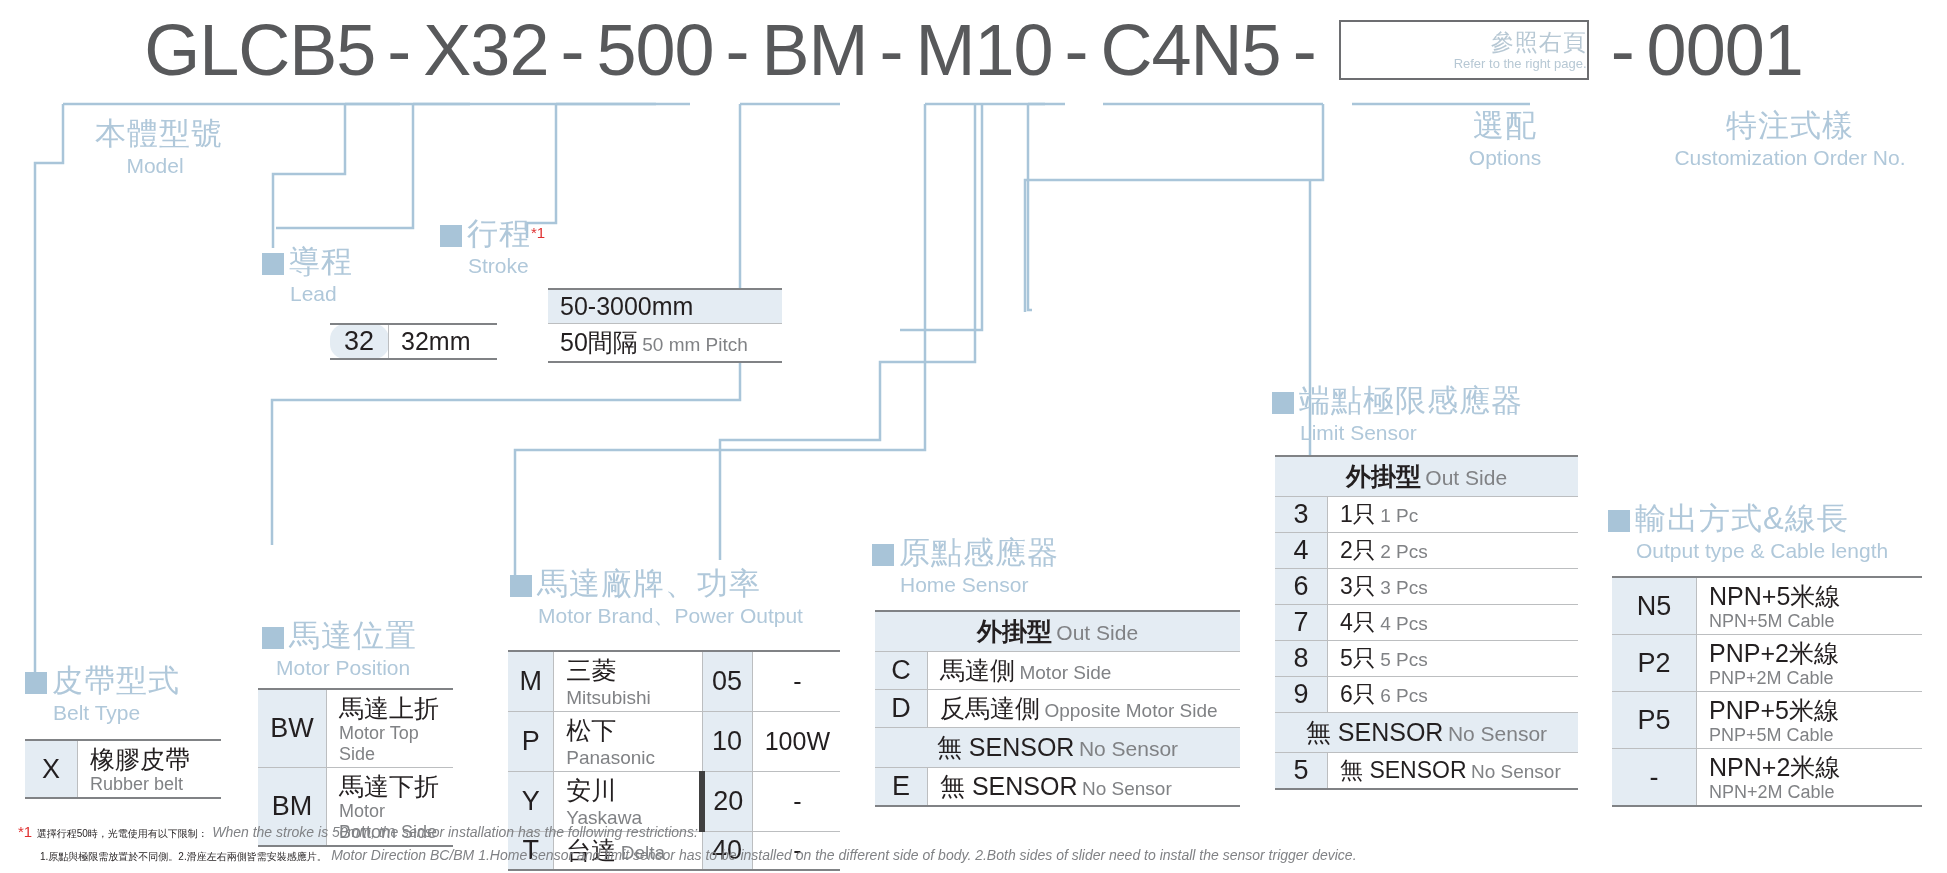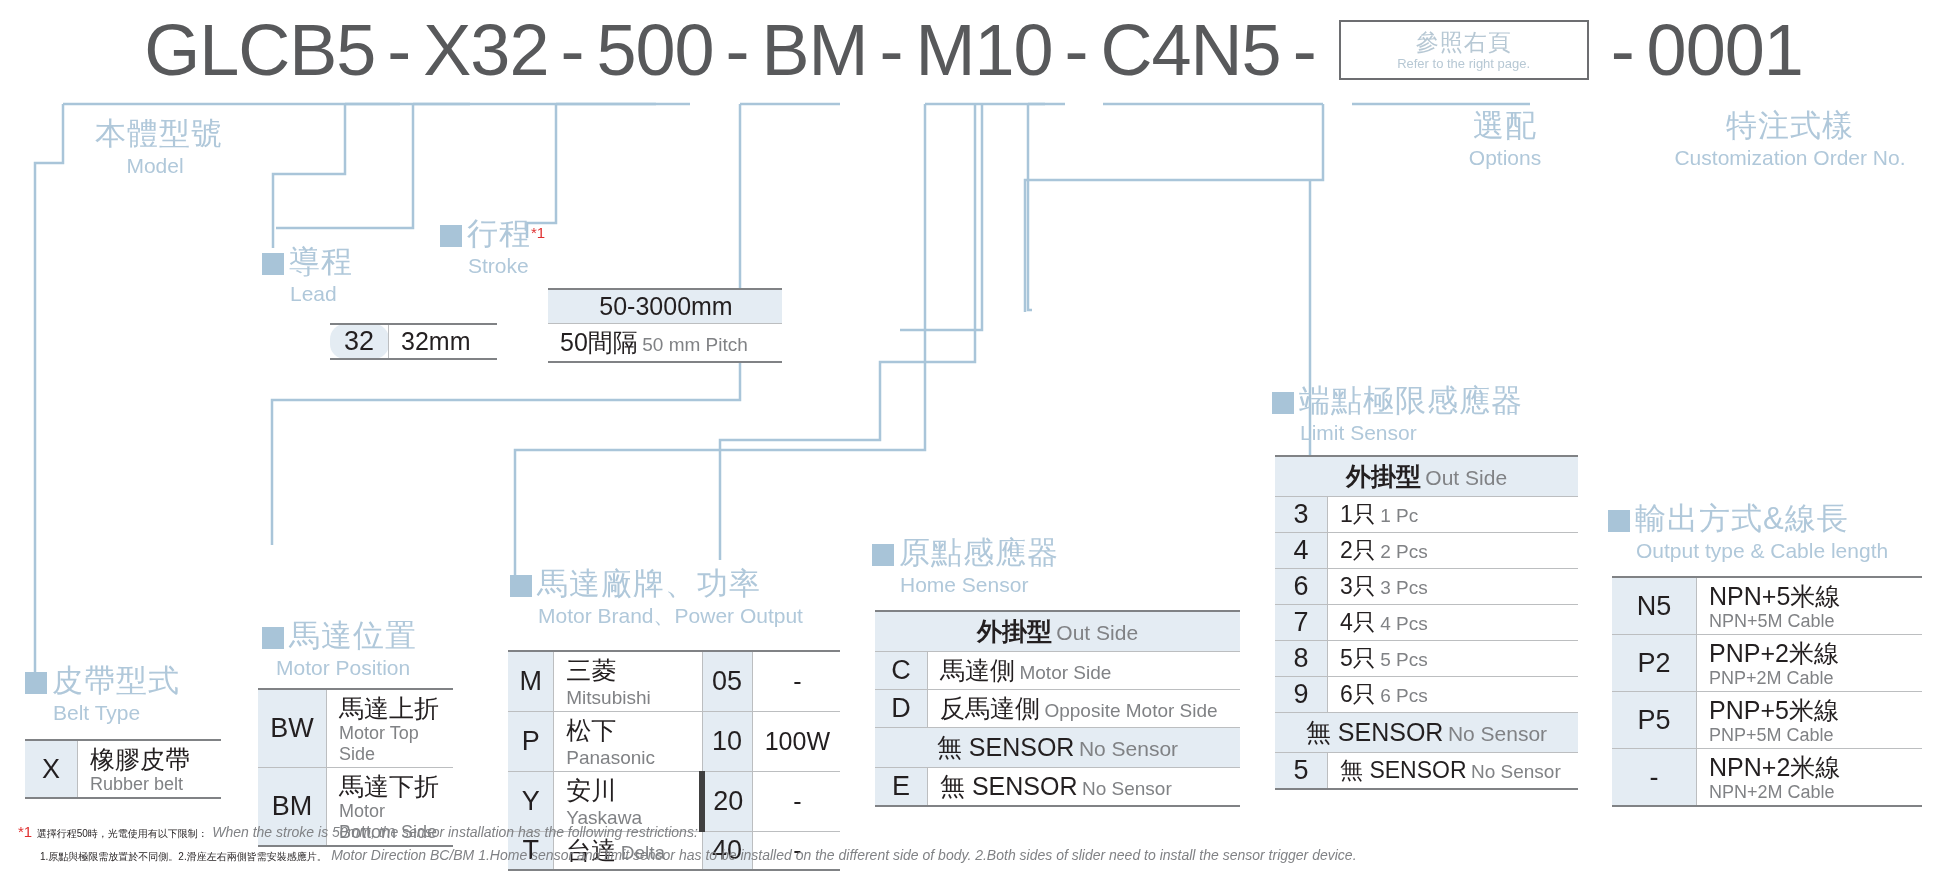--- a/index.html
+++ b/index.html
@@ -23,21 +23,21 @@
   
   #title{
     position:absolute; left:0; top:0; width:1947px; height:100px;
     display:flex; align-items:center; justify-content:center;
     white-space:nowrap;
   }
   .tk{ font-size:72px; color:var(--dark); letter-spacing:-1px; font-weight:400; }
   .dash{ font-size:72px; color:var(--dark); margin:0 12px; }
   .refbox{
     border:2px solid #6d6e71; width:246px; height:56px;
-    display:inline-flex; flex-direction:column; align-items:center; justify-content:center;
+    display:inline-flex; flex-direction:column; align-items:flex-end; justify-content:center;
     margin:0 10px; line-height:1;
   }
   .refbox .cn{ font-size:23px; color:#b7c8d4; letter-spacing:1px;}
   .refbox .en{ font-size:13px; color:#b7c8d4; margin-top:3px;}
 
   
   #lines{ position:absolute; left:0; top:0; width:1947px; height:873px; pointer-events:none;}
 
   
   .ghead{ position:absolute; white-space:nowrap; line-height:1;}
@@ -198,21 +198,21 @@
     <td class="desc">
       <span class="cn">32mm</span>
     </td>
   </tr>
 </tbody>
   </table>
 
 <table class="tbl" style="left:548px; top:288px; width:234px;">
   <tbody>
       <tr>
-    <td class="desc full" style="background:#e4ecf3;text-align:center;">
+    <td class="desc full" style="background:#e4ecf3;text-align:left;">
       <span class="cn">50-3000mm</span>
     </td>
   </tr>
   <tr>
     <td class="desc">
       <span class="cn">50間隔</span>
       <span class="en">50 mm Pitch</span>
     </td>
   </tr>
 </tbody>

